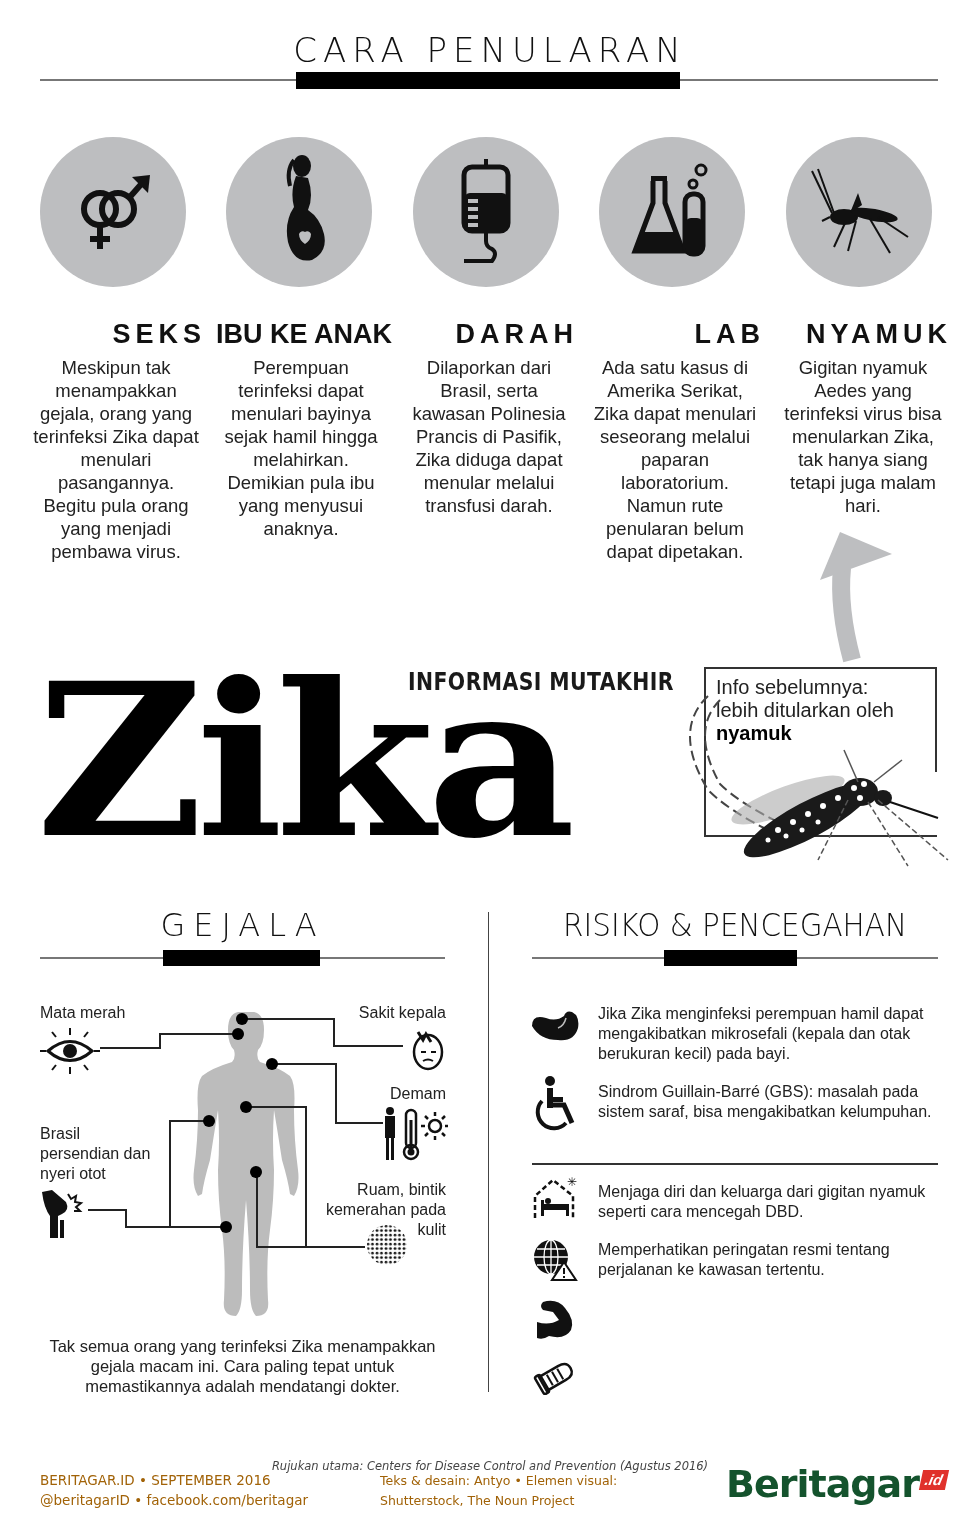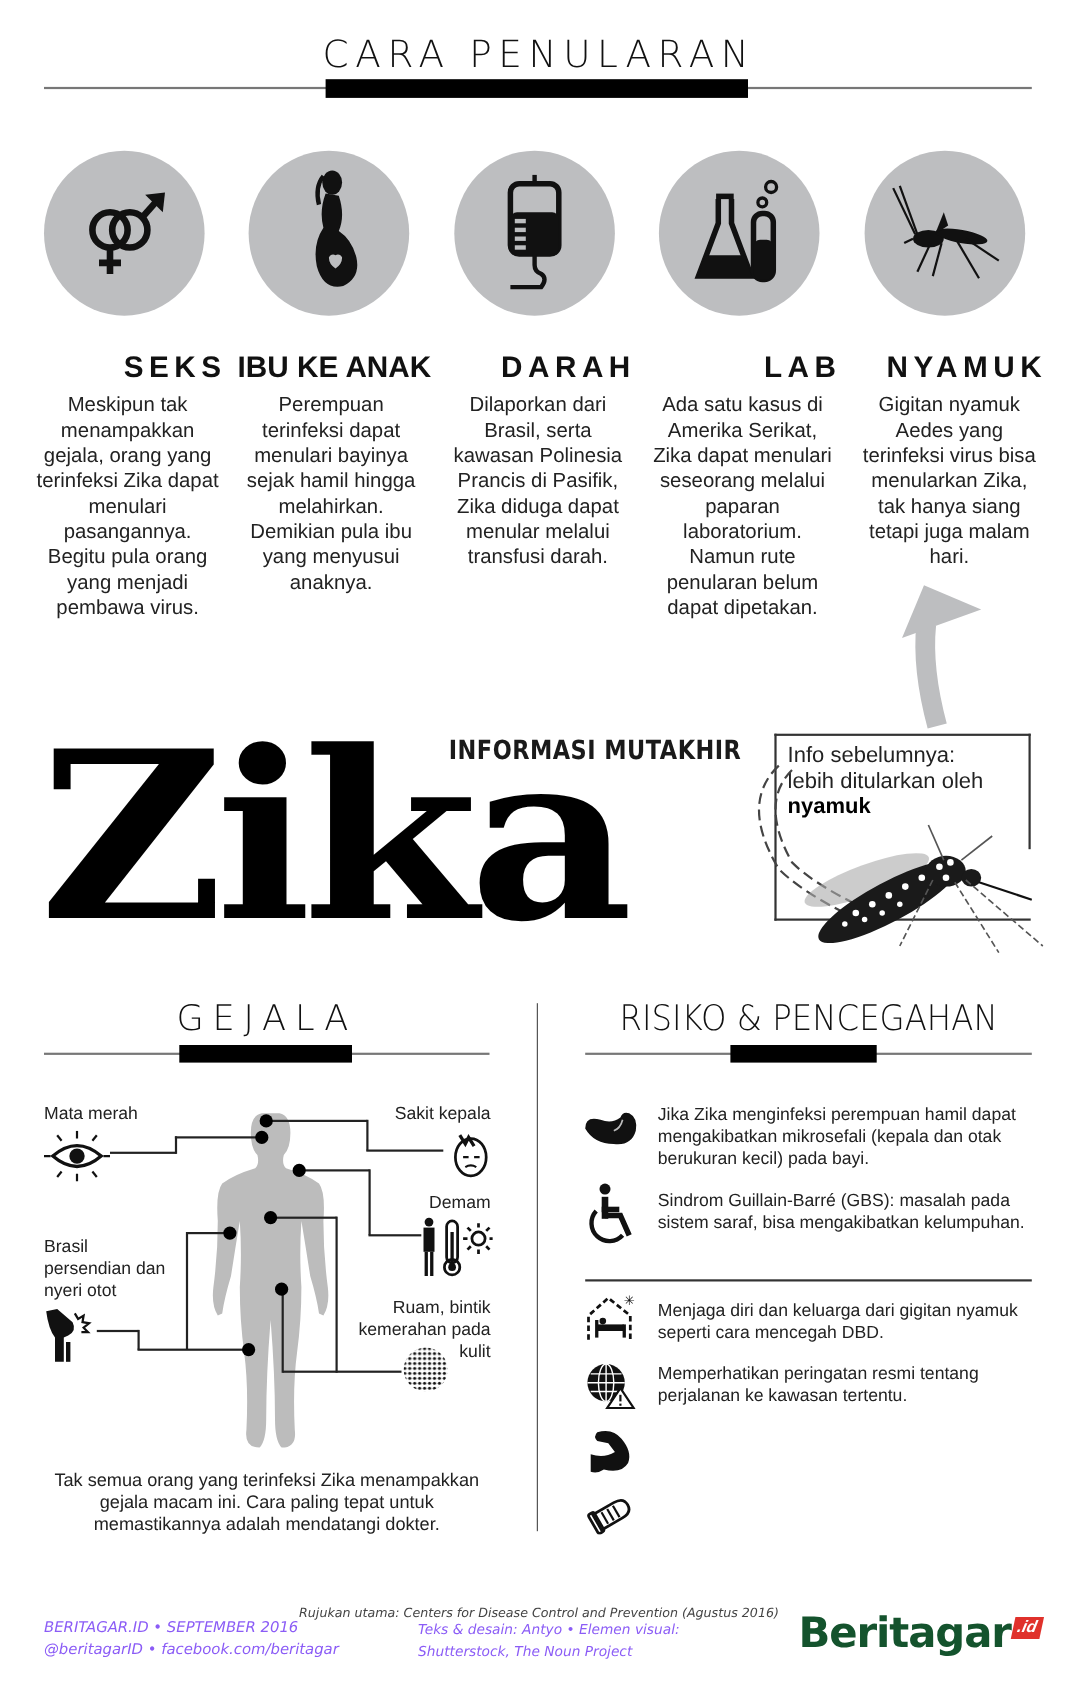--- a/index.html
+++ b/index.html
@@ -17,21 +17,21 @@
   .infobox { position: absolute; left: 704px; top: 667px; width: 233px; height: 170px; border: 2px solid #333; border-right: none; border-bottom: 2px solid #333; }
   .infobox-right { position: absolute; left: 935px; top: 667px; width: 2px; height: 105px; background: #333; }
   .infotext { position: absolute; left: 716px; top: 676px; font-size: 20px; line-height: 23px; color: #222; }
   .infotext b { color: #000; }
   .sym-label { position: absolute; font-size: 16px; line-height: 20px; color: #222; }
   .line { position: absolute; background: #222; }
   .dot { position: absolute; width: 12px; height: 12px; border-radius: 50%; background: #000; }
   .risk-item { position: absolute; left: 530px; width: 420px; display: flex; align-items: flex-start; }
   .risk-icon { width: 50px; height: 44px; flex: none; display:flex; align-items:center; justify-content:center; }
   .risk-text { margin-left: 18px; font-size: 16px; line-height: 20px; color: #222; }
-  .foot { position: absolute; font-family: "DejaVu Sans", sans-serif; font-size: 13.5px; line-height: 20px; color: #8b5cf6; font-style: italic; }
+  .foot { position: absolute; font-family: "DejaVu Sans", sans-serif; font-size: 13.5px; line-height: 20px; color: #a16207; }
 </style>
 </head>
 <body>
 
 <div class="sec-head" style="left:0;width:980px;top:30px;font-size:34px;letter-spacing:6px;">CARA PENULARAN</div>
 <div class="rule" style="left:40px;top:79px;width:898px;"></div>
 <div class="bar" style="left:296px;top:72px;width:384px;height:17px;"></div>
 
 <div class="circle" style="left:40px;top:137px;">
   <svg width="90" height="90" viewBox="0 0 90 90">

